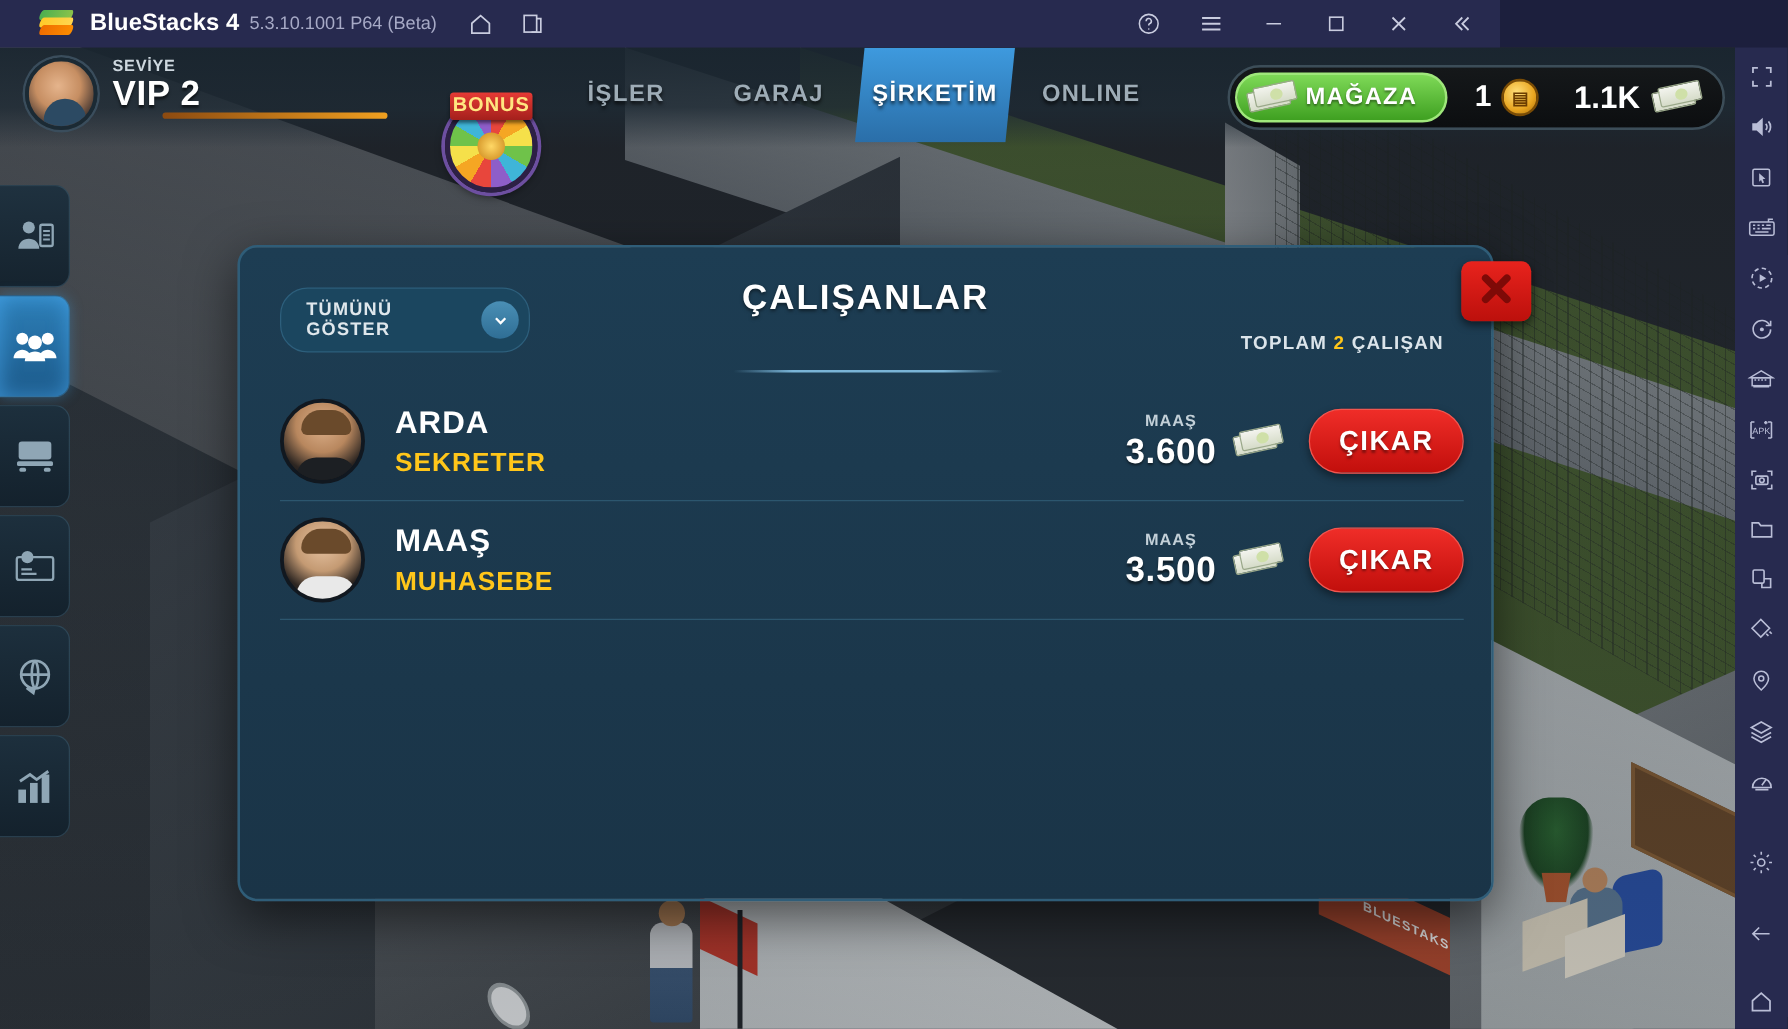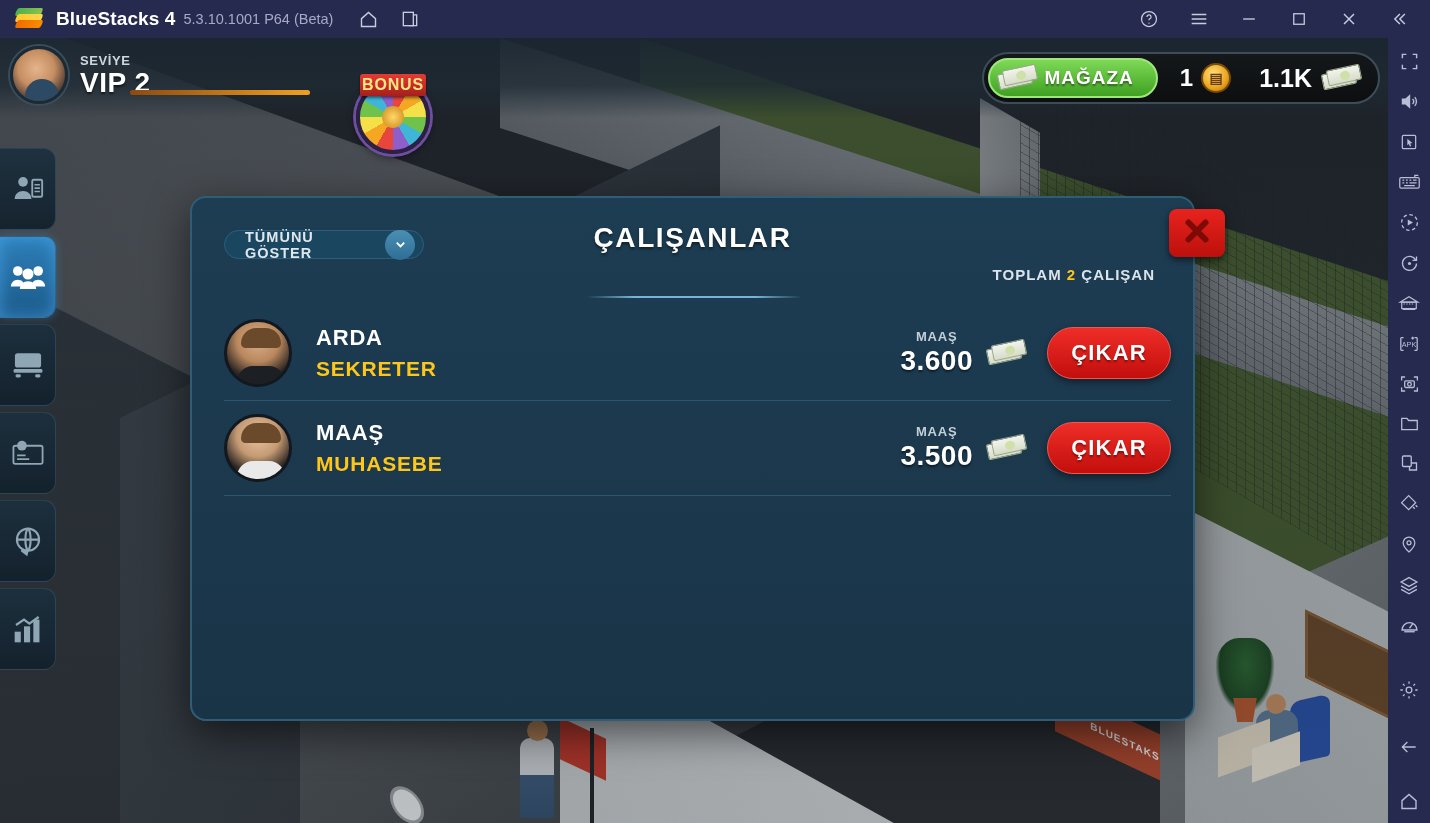--- a/index.html
+++ b/index.html
@@ -7,24 +7,25 @@
   html, body {
     width: 1430px; height: 823px;
     overflow: hidden;
     background: #1c1f3d;
     font-family: "Liberation Sans", sans-serif;
   }
 
   
   .bs-titlebar {
     position: absolute; top: 0; left: 0;
-    width: 1430px; height: 38px;
+    width: 1200px; height: 38px;
     background: #272a4f;
     display: flex; align-items: center;
     z-index: 50;
+    padding-left: 16px;
   }
   .bs-logo {
     margin-left: 16px; width: 26px; height: 22px;
     position: relative;
   }
   .bs-logo .l1, .bs-logo .l2, .bs-logo .l3 {
     position: absolute; left: 0; width: 26px; height: 8px;
     border-radius: 2px / 4px;
     transform: skewX(-22deg);
   }
@@ -158,21 +159,21 @@
   .scene .clock { position:absolute; left:390px; top:750px; width:34px; height:34px; border-radius:50%; background:#e4e6e7; border:3px solid #9aa0a2; transform:skewY(25deg);}
   .scene .atm { position:absolute; left:560px; top:690px; width:46px; height:42px; background:#c0392b; transform:skewY(25deg);}
   .scene .shade { position:absolute; inset:0; background: linear-gradient(180deg, rgba(10,16,26,.42) 0%, rgba(10,16,26,.30) 45%, rgba(10,16,26,.18) 100%); }
 
   
   .topbar {
     position: absolute; top: 0; left: 0; width: 1388px; height: 80px;
     background: linear-gradient(180deg, rgba(26,38,48,.93) 0%, rgba(30,42,52,.80) 60%, rgba(30,42,52,0) 100%);
     z-index: 12;
   }
-  .vip-wrap { position:absolute; left: 10px; top: 8px; display:flex; align-items:center; }
+  .vip-wrap { position:absolute; left: 20px; top: 8px; display:flex; align-items:flex-start; }
   .vip-avatar {
     width: 58px; height:58px; border-radius:50%;
     background: radial-gradient(circle at 45% 38%, #e5b48c 0%, #c68e62 42%, #4a3a33 75%, #1d2b35 100%);
     border: 3px solid #1b2a34; box-shadow: 0 0 0 2px #3a4d5c;
     position:relative; overflow:hidden;
   }
   .vip-avatar:after{
     content:''; position:absolute; left:12px; bottom:0; width:34px; height:22px;
     border-radius:18px 18px 0 0; background:#2c4a63;
   }
@@ -284,21 +285,21 @@
     position: absolute; left: 190px; top: 158px;
     width: 1005px; height: 525px;
     background: linear-gradient(180deg,#1d3d53 0%, #1a3447 100%);
     border: 2px solid #2f5d78;
     border-radius: 16px;
     box-shadow: 0 12px 40px rgba(0,0,0,.55);
     z-index: 20;
   }
   .dlg-dropdown {
     position:absolute; left: 32px; top: 32px;
-    width: 200px; height: 29px;
+    width: 200px; height: 52px;
     background: #1b465f; border:1px solid #2d5f7c; border-radius: 22px;
     display:flex; align-items:center; padding: 0 8px 0 20px;
   }
   .dlg-dropdown .lbl {
     color:#dfe7ec; font-size:14.5px; font-weight:bold; letter-spacing:1px; flex:1;
   }
   .chev {
     width: 30px; height:30px; border-radius:50%;
     background: linear-gradient(180deg,#4a8fb5,#2f6e95);
     display:flex; align-items:center; justify-content:center; color:#fff;
@@ -344,21 +345,21 @@
     position:absolute; left:14px; top:6px; width:40px; height:20px;
     border-radius:20px 20px 6px 6px; background:#6a4a2b;
   }
   .emp-ava .body {
     position:absolute; left:10px; bottom:-4px; width:48px; height:22px;
     border-radius:16px 16px 0 0; background:#1c1f23;
   }
   .emp-ava.a2 { background: radial-gradient(circle at 50% 30%, #e6c3a2 0%, #c49a73 40%, #2d2622 72%, #16191d 100%); }
   .emp-ava.a2 .body { background:#e9e9e9; }
   .emp-info { margin-left: 24px; }
-  .emp-name { color:#ffffff; font-size:22px; font-weight:bold; letter-spacing:.8px; }
+  .emp-name { color:#ffffff; font-size:25px; font-weight:bold; letter-spacing:.8px; }
   .emp-role { color:#ffc61a; font-size:21px; font-weight:bold; letter-spacing:.8px; margin-top: 6px; }
   .emp-right { margin-left:auto; display:flex; align-items:center; }
   .sal-block { text-align:center; margin-right: 14px; }
   .sal-label { color:#c3d0d8; font-size:13px; font-weight:bold; letter-spacing:.8px; }
   .sal-value { color:#ffffff; font-size:28px; font-weight:bold; letter-spacing:.5px; margin-top:1px;
                text-shadow: 0 2px 2px rgba(0,0,0,.5); }
   .sal-cash { margin-right: 20px; }
   .btn-fire {
     width: 124px; height: 52px; border-radius: 26px;
     background: linear-gradient(180deg,#ef2d28,#c20f0c);
@@ -479,20 +480,26 @@
       <div class="vip-text">
         <div class="vip-lvl">SEVİYE</div>
         <div class="vip-val">VIP 2</div>
       </div>
     </div>
     <div class="vip-bar"></div>
 
     <div class="wheel"></div>
     <div class="bonus-ribbon">BONUS</div>
 
+    <div class="nav">
+      <div class="nav-item">İŞLER</div>
+      <div class="nav-item">GARAJ</div>
+      <div class="nav-item active">ŞİRKETİM</div>
+      <div class="nav-item">ONLINE</div>
+    </div>
 
     <div class="money-panel">
       <div class="btn-magaza">
         <span class="cash-icon">
             <i></i>
             <i></i>
           </span>
         <span>MAĞAZA</span>
       </div>
       <div class="gold-val">1</div>

